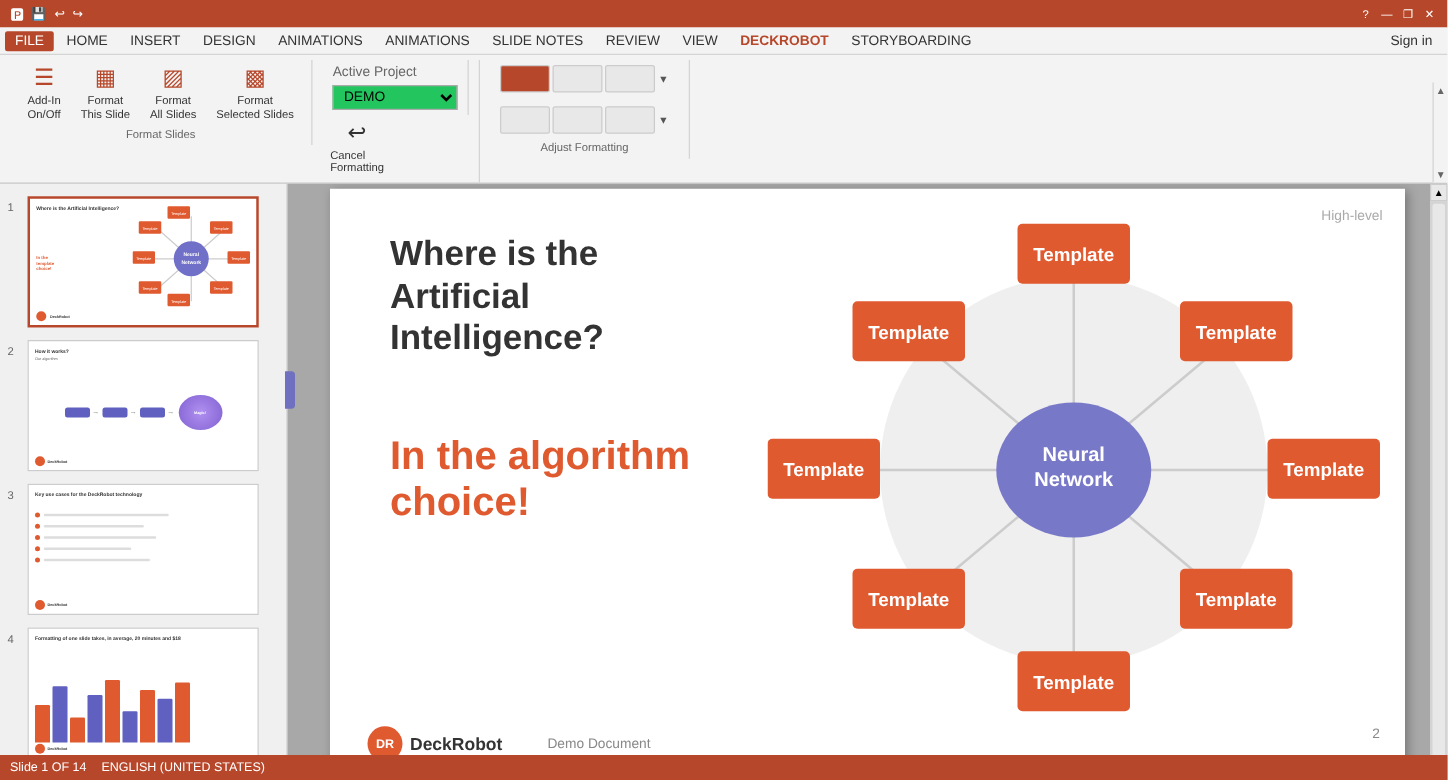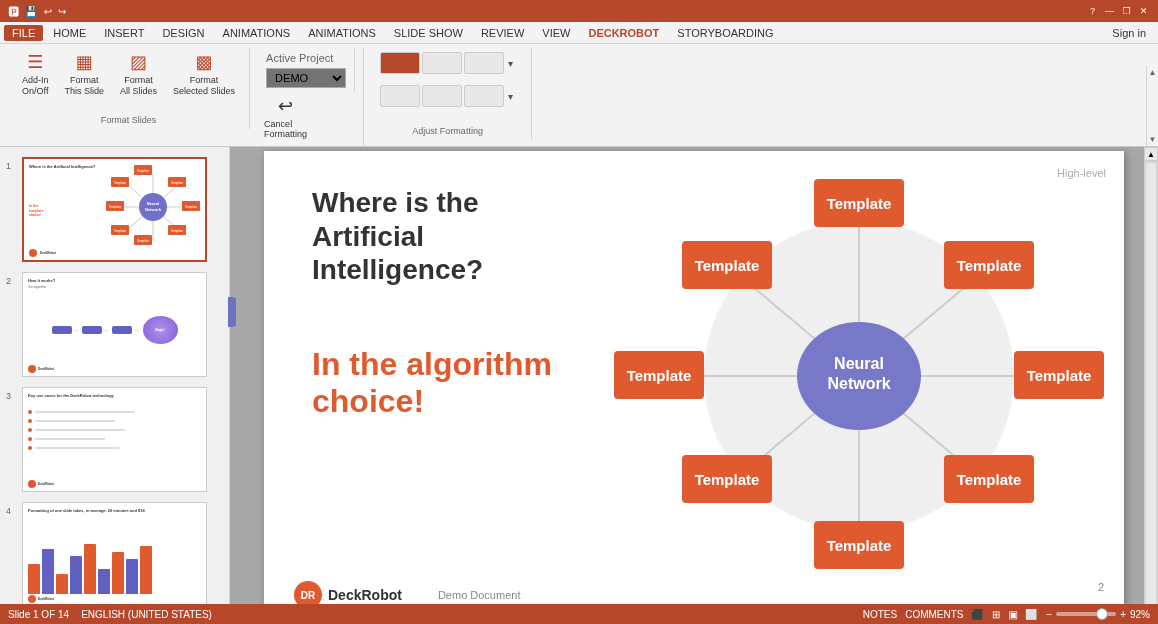--- a/index.html
+++ b/index.html
@@ -57,21 +57,21 @@
       flex-direction: column;
       align-items: center;
       border-right: 1px solid #d4d4d4;
       padding: 0 8px 4px 8px;
       min-height: 68px;
       justify-content: space-between;
     }
     .ribbon-group-label {
       font-size: 9px;
       color: #666;
-      margin-top: 15px;
+      margin-top: 2px;
     }
     .ribbon-buttons { display: flex; gap: 4px; align-items: flex-start; }
     .ribbon-btn {
       display: flex;
       flex-direction: column;
       align-items: center;
       padding: 3px 6px;
       cursor: pointer;
       border-radius: 2px;
       font-size: 9px;
@@ -86,25 +86,25 @@
     
     .active-project-box {
       display: flex;
       flex-direction: column;
       gap: 4px;
       padding: 4px 8px;
       border-right: 1px solid #d4d4d4;
     }
     .active-project-label { font-size: 11px; color: #666; }
     .active-project-select {
-      background: #737373;
+      background: #22c55e;
       border: 1px solid #aaa;
       padding: 2px 4px;
       font-size: 11px;
-      width: 80px;
+      width: 100px;
       cursor: pointer;
     }
     .ribbon-cancel-btn {
       display: flex;
       flex-direction: column;
       align-items: center;
       padding: 3px 6px;
       cursor: pointer;
       font-size: 9px;
       color: #333;
@@ -338,21 +338,21 @@
   </div>
 </div>
 
 <div class="menu-bar">
   <span class="menu-item active">FILE</span>
   <span class="menu-item">HOME</span>
   <span class="menu-item">INSERT</span>
   <span class="menu-item">DESIGN</span>
   <span class="menu-item">ANIMATIONS</span>
   <span class="menu-item">ANIMATIONS</span>
-  <span class="menu-item">SLIDE SHOW</span>
+  <span class="menu-item">SLIDE NOTES</span>
   <span class="menu-item">REVIEW</span>
   <span class="menu-item">VIEW</span>
   <span class="menu-item deckrobot" style="color:#b7472a;font-weight:bold;">DECKROBOT</span>
   <span class="menu-item">STORYBOARDING</span>
   <span class="sign-in">Sign in</span>
 </div>
 
 <div class="ribbon" style="position:relative;">
 
   <div class="ribbon-group">
@@ -615,29 +615,13 @@
       <div class="scroll-btn">▲</div>
       <div class="scroll-track"></div>
       <div class="scroll-btn">▼</div>
     </div>
   </div>
 </div>
 
 <div class="status-bar">
   <span>Slide 1 OF 14</span>
   <span>ENGLISH (UNITED STATES)</span>
-  <div class="status-right">
-    <span style="cursor:pointer;">NOTES</span>
-    <span style="cursor:pointer;">COMMENTS</span>
-    <span style="cursor:pointer;">⬛</span>
-    <span style="cursor:pointer;">⊞</span>
-    <span style="cursor:pointer;">▣</span>
-    <span style="cursor:pointer;">⬜</span>
-    <div class="zoom-bar">
-      <span style="cursor:pointer;">−</span>
-      <div class="zoom-slider">
-        <div class="zoom-thumb"></div>
-      </div>
-      <span style="cursor:pointer;">+</span>
-      <span>92%</span>
-    </div>
-  </div>
 </div>
 
 </body></html>

